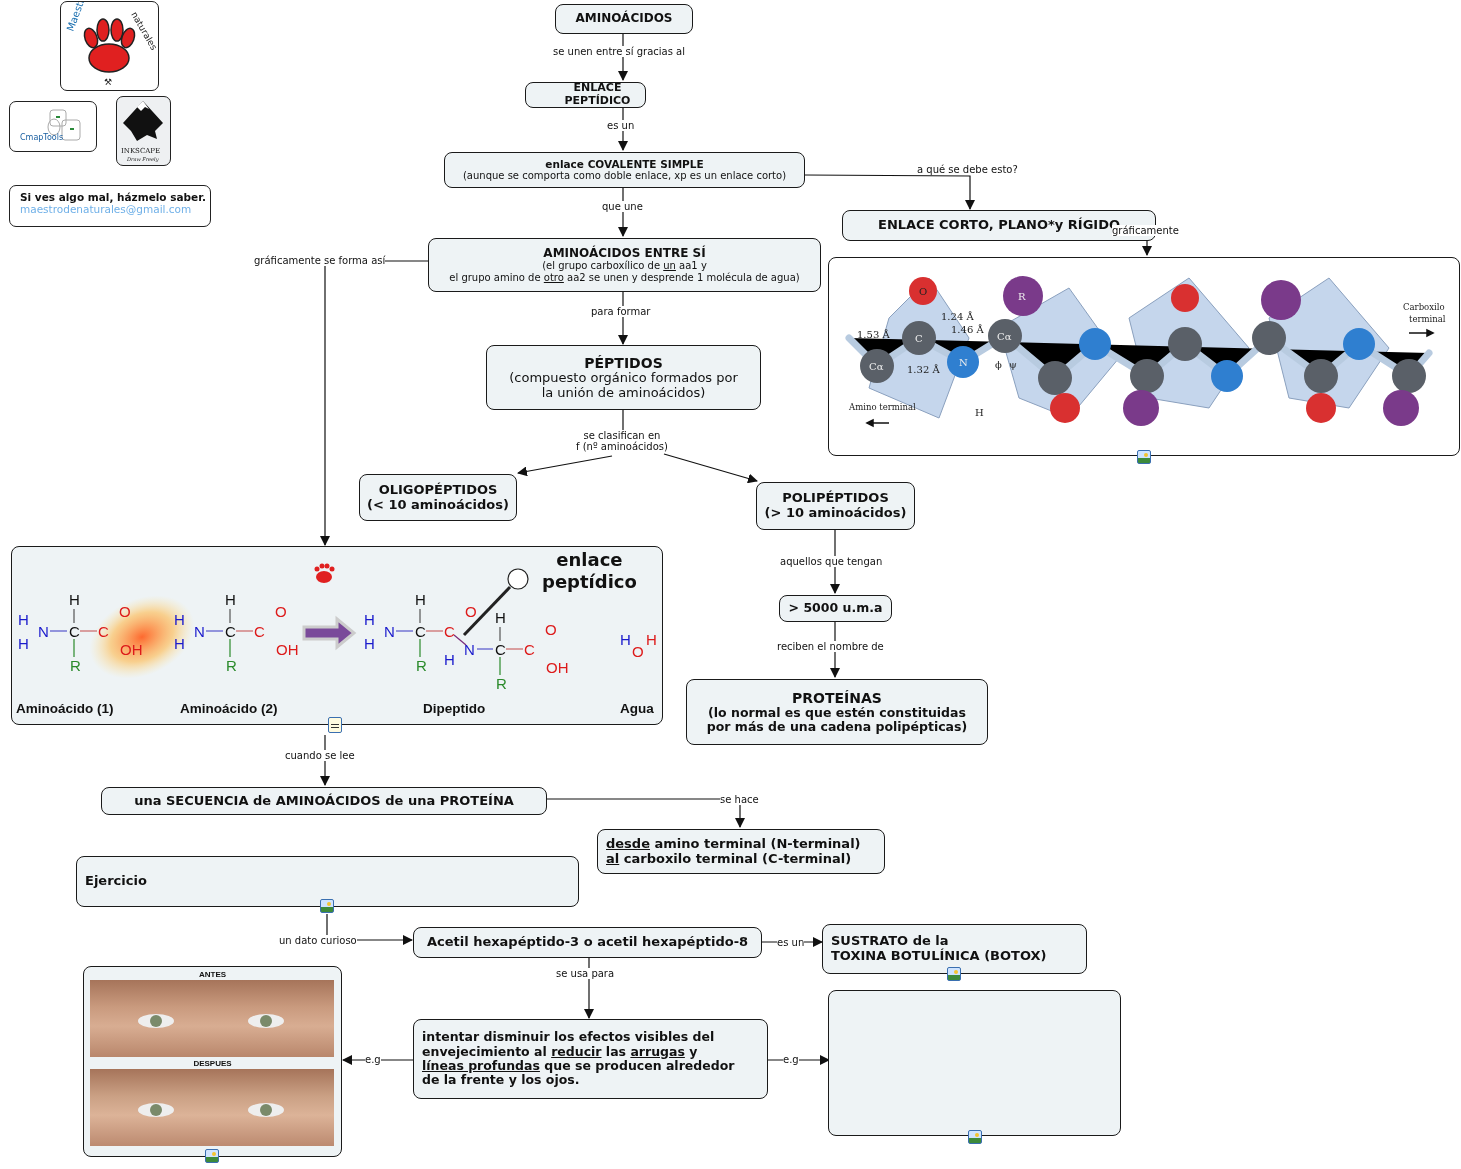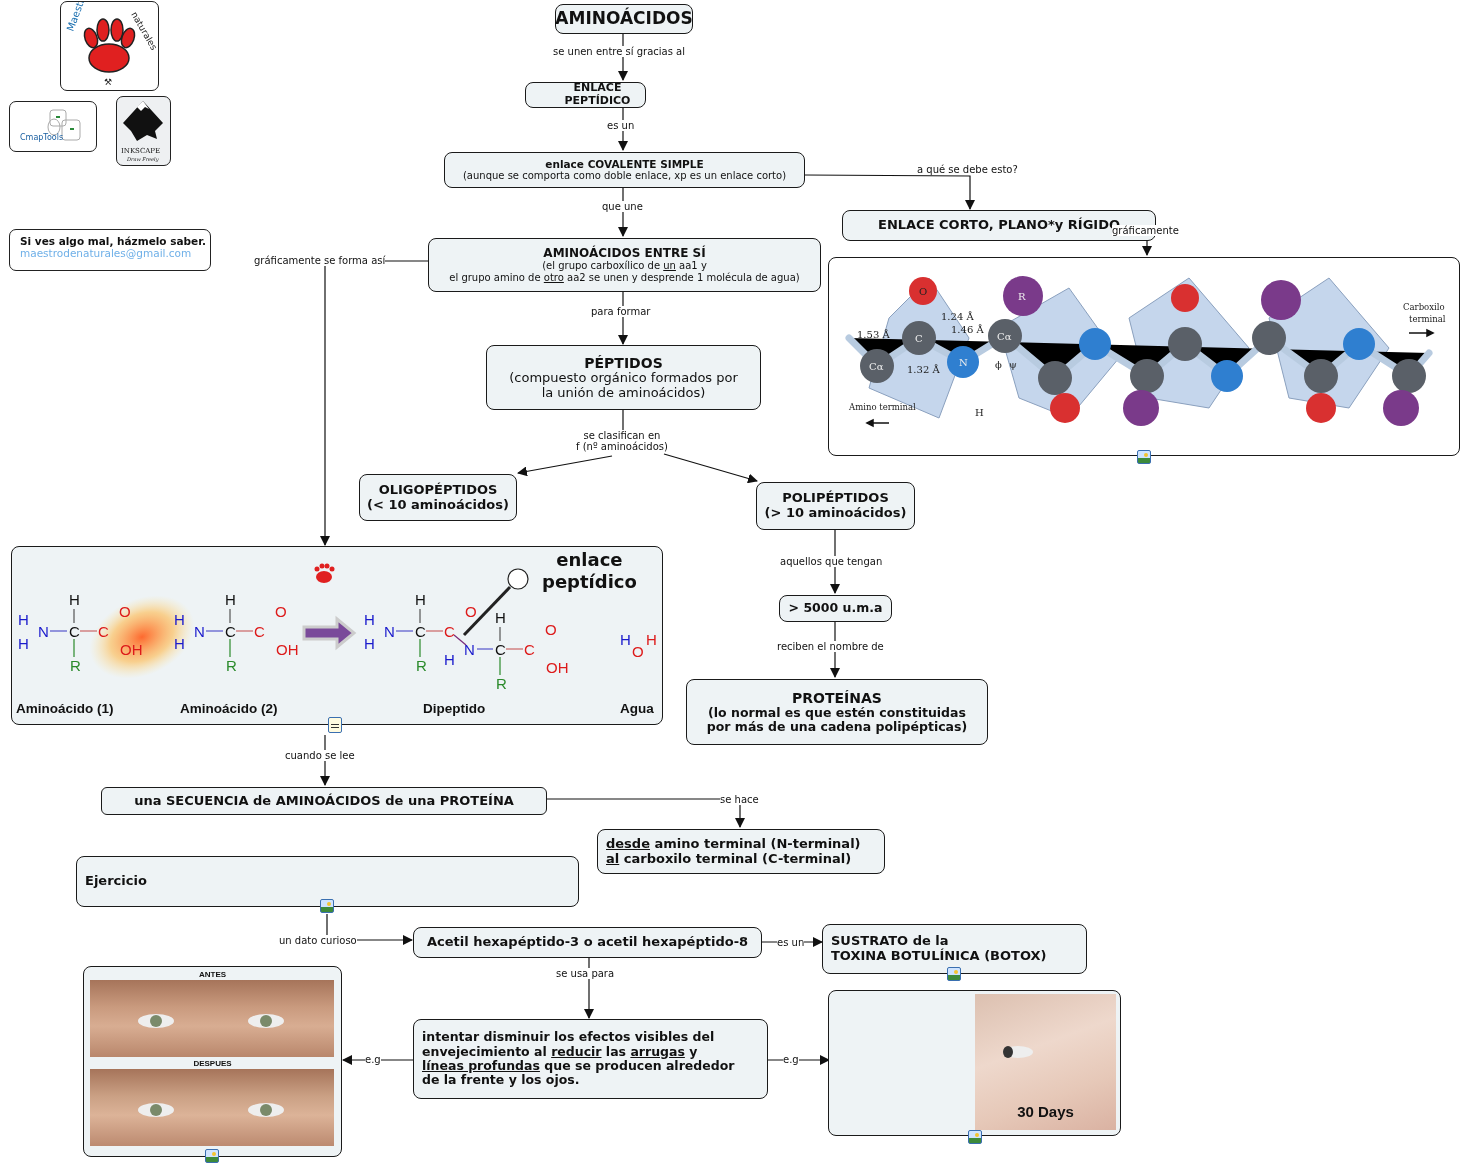--- a/index.html
+++ b/index.html
@@ -77,26 +77,26 @@
 </div>
 <div class="logo-box" style="left:116px;top:96px;width:55px;height:70px;background:#eef0f2;">
   <svg width="53" height="50">
     <path d="M26,4 L46,26 L38,34 L40,42 L30,38 L20,44 L14,34 L6,26 Z" fill="#111"></path>
     <path d="M26,4 L32,12 L28,10 L24,14 L20,10 Z" fill="#fff"></path>
   </svg>
   <span style="position:absolute;left:4px;top:50px;font-size:7px;font-family:'DejaVu Serif',serif;">INKSCAPE</span>
   <span style="position:absolute;left:10px;top:59px;font-size:5px;font-style:italic;font-family:'DejaVu Serif',serif;">Draw Freely</span>
 </div>
 
-<div class="logo-box" style="left:9px;top:185px;width:202px;height:42px;padding:5px 0 0 10px;margin-top:44px;">
+<div class="logo-box" style="left:9px;top:185px;width:202px;height:42px;padding:5px 0 0 10px;">
   <div style="font-size:10.5px;font-weight:bold;">Si ves algo mal, házmelo saber.</div>
   <div style="font-size:10.5px;color:#6fb0e8;">maestrodenaturales@gmail.com</div>
 </div>
 
-<div class="node b" style="left:555px;top:4px;width:138px;height:30px;font-size:17px;">
+<div class="node b" style="left:555px;top:4px;width:138px;height:30px;font-size:12px;">
   <span>AMINOÁCIDOS</span>
 </div>
 <div class="lbl" style="left:553px;top:46px;">se unen entre sí gracias al</div>
 
 <div class="node b" style="left:525px;top:82px;width:121px;height:26px;font-size:11px;padding-left:24px;">
   <span>ENLACE PEPTÍDICO</span>
 </div>
 <div class="lbl" style="left:607px;top:120px;">es un</div>
 
 <div class="node" style="left:444px;top:152px;width:361px;height:36px;font-size:10px;">
@@ -295,21 +295,21 @@
   </svg>
   <div style="position:absolute;left:4px;top:154px;font-weight:bold;font-size:13.5px;font-family:'Liberation Sans',sans-serif;">Aminoácido (1)</div>
   <div style="position:absolute;left:168px;top:154px;font-weight:bold;font-size:13.5px;font-family:'Liberation Sans',sans-serif;">Aminoácido (2)</div>
   <div style="position:absolute;left:411px;top:154px;font-weight:bold;font-size:13.5px;font-family:'Liberation Sans',sans-serif;">Dipeptido</div>
   <div style="position:absolute;left:608px;top:154px;font-weight:bold;font-size:13.5px;font-family:'Liberation Sans',sans-serif;">Agua</div>
   <div class="docicon" style="left:316px;top:170px;"></div>
 </div>
 
 <div class="lbl" style="left:285px;top:750px;">cuando se lee</div>
 
-<div class="node b" style="left:101px;top:787px;width:446px;height:28px;font-size:13px;border-radius:6px;">
+<div class="node b" style="left:101px;top:787px;width:446px;height:28px;font-size:13px;">
   <span>una SECUENCIA de AMINOÁCIDOS de una PROTEÍNA</span>
 </div>
 <div class="lbl" style="left:720px;top:794px;">se hace</div>
 
 <div class="node left b" style="left:597px;top:829px;width:288px;height:45px;font-size:13px;">
   <span><span class="u">desde</span><span> amino terminal (N-terminal)</span></span>
   <span><span class="u">al</span><span> carboxilo terminal (C-terminal)</span></span>
 </div>
 
 <div class="node left b" style="left:76px;top:856px;width:503px;height:51px;font-size:13px;gap:28px;">
@@ -355,20 +355,14 @@
         <div style="margin:1px auto;width:12px;height:12px;border-radius:50%;background:#7a8a6a;"></div>
       </div>
     <div style="position:absolute;left:158px;top:34px;width:36px;height:14px;border-radius:50%;background:#eee;">
         <div style="margin:1px auto;width:12px;height:12px;border-radius:50%;background:#7a8a6a;"></div>
       </div>
   </div>
   <div class="imgicon" style="left:121px;top:182px;"></div>
 </div>
 
 <div class="node" style="left:828px;top:990px;width:293px;height:146px;display:block;">
-  <div style="position:absolute;left:146px;top:3px;width:141px;height:136px;background:linear-gradient(160deg,#dcc0b0 0%,#eed8cc 40%,#e6c8b8 70%,#dab2a2 100%);">
-    <div style="position:absolute;left:28px;top:52px;width:30px;height:12px;border-radius:50%;background:#eee;">
-        <div style="width:10px;height:12px;border-radius:50%;background:#333;"></div>
-      </div>
-    <div style="position:absolute;left:0;right:0;bottom:10px;text-align:center;font-size:15px;font-weight:bold;font-family:'Liberation Sans',sans-serif;">30 Days</div>
-  </div>
   <div class="imgicon" style="left:139px;top:139px;"></div>
 </div>
 
 </body></html>

